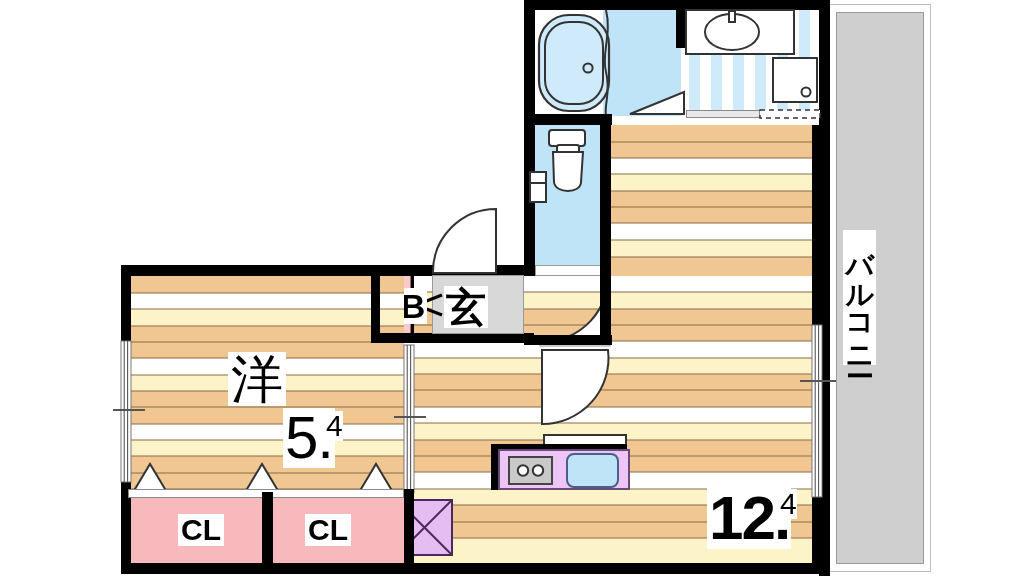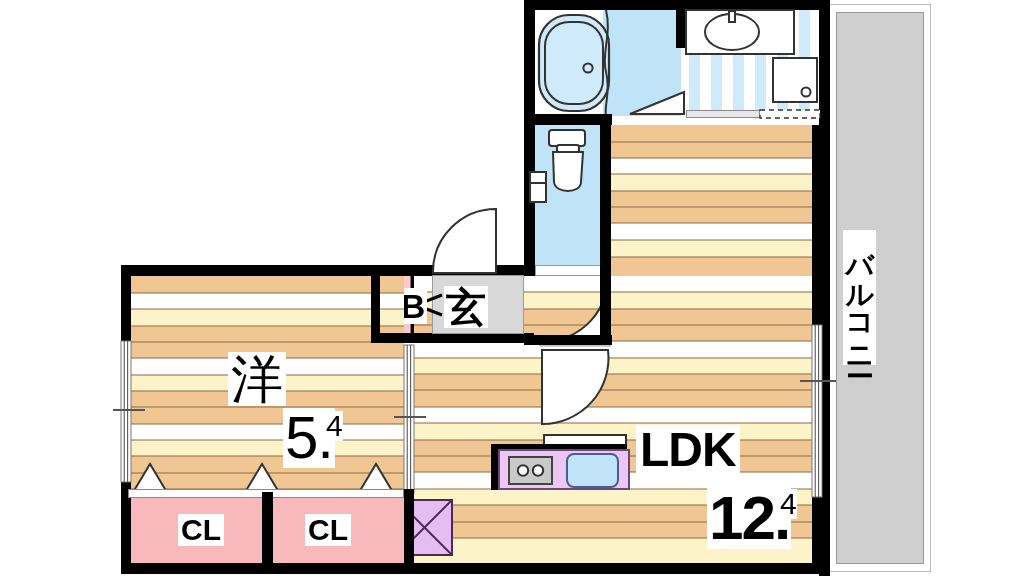--- a/index.html
+++ b/index.html
@@ -226,21 +226,20 @@
   <svg class="abs" style="left:567px;top:454px;" width="52" height="34" viewBox="0 0 52 34">
     <rect x="0" y="0" width="51" height="33" rx="7" fill="#bfe3f7" stroke="#4a5f8a" stroke-width="2"></rect>
   </svg>
 
   <svg class="abs" style="left:397px;top:500px;" width="56" height="56" viewBox="0 0 56 56">
     <rect x="0" y="0" width="55" height="55" fill="#e6bdf2" stroke="#4a2a5a" stroke-width="2"></rect>
     <line x1="0" y1="0" x2="55" y2="55" stroke="#4a2a5a" stroke-width="2"></line>
     <line x1="55" y1="0" x2="0" y2="55" stroke="#4a2a5a" stroke-width="2"></line>
   </svg>
 
-  <div class="lbl lbl-ldk" style="left:636px;top:425px;">LDK</div>
   <div class="lbl lbl-big" style="left:707px;top:487px;">12.</div>
   <div class="lbl lbl-sup" style="left:780px;top:489px;">4</div>
 
   <div class="abs wall" style="left:404px;top:265px;width:130px;height:11px;"></div>
   <div class="abs wall" style="left:404px;top:265px;width:10px;height:78px;"></div>
   <div class="abs wall" style="left:404px;top:333px;width:130px;height:10px;"></div>
 
   <div class="abs graylight" style="left:432px;top:275px;width:92px;height:59px;border:1px solid #9a9a9a;"></div>
 
   <div class="abs pinklight" style="left:379px;top:275px;width:32px;height:59px;border:1px solid #a06a70;"></div>

